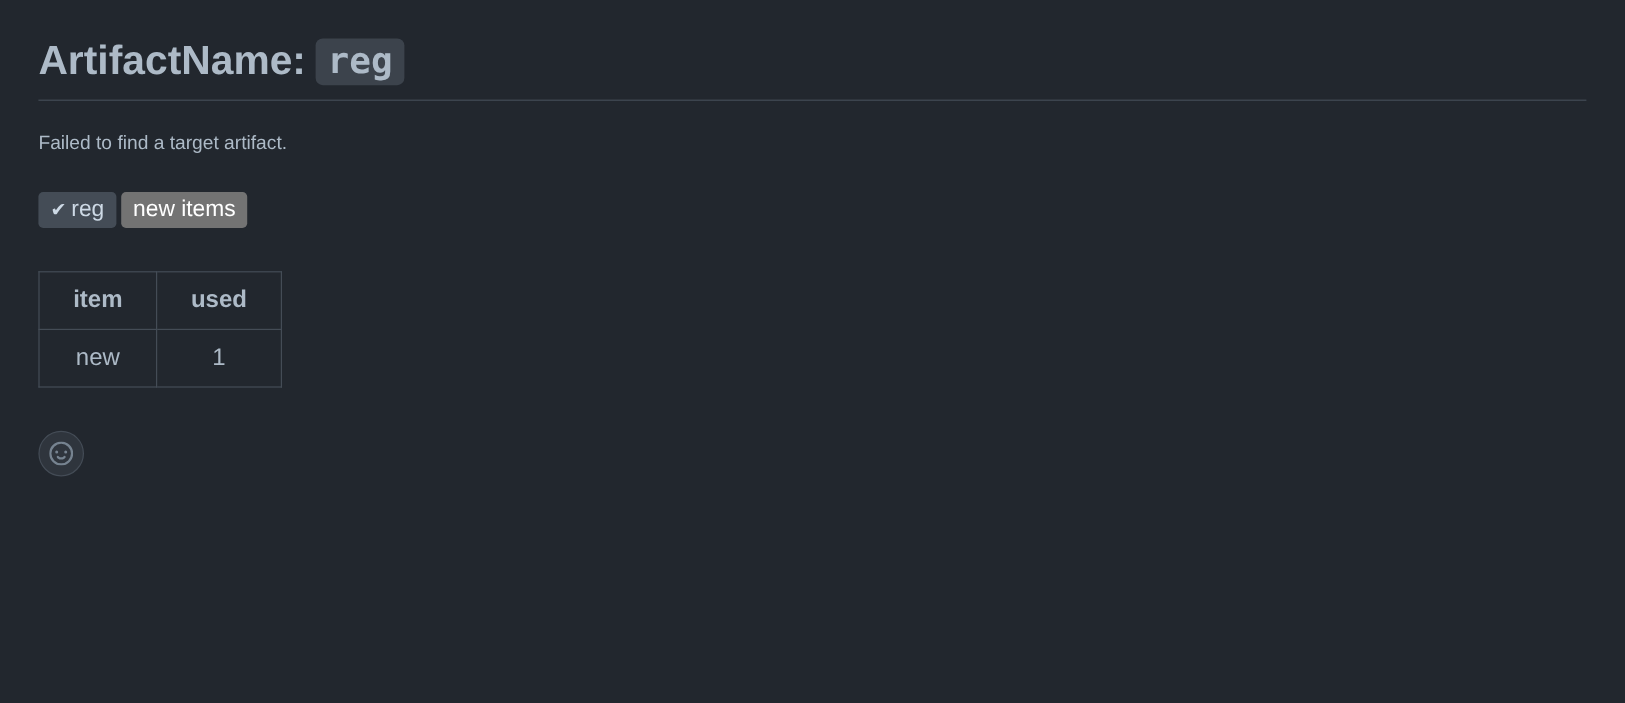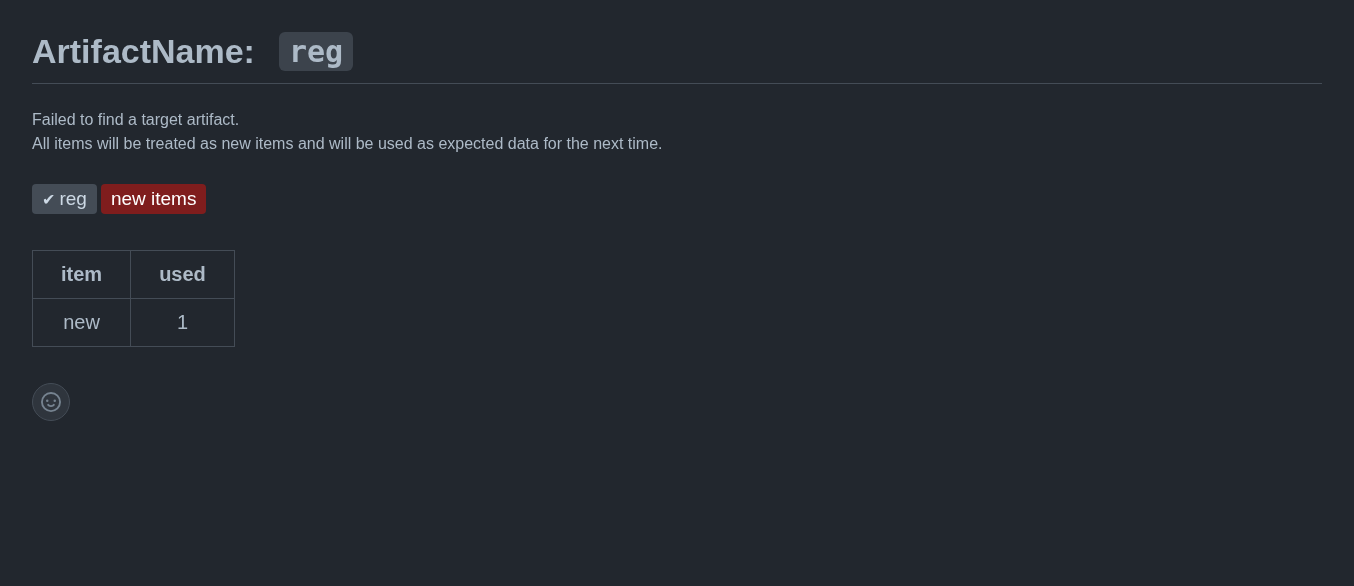--- a/index.html
+++ b/index.html
@@ -20,21 +20,21 @@
     
     .heading {
       font-size: 34px;
       font-weight: 600;
       color: #adbac7;
       padding-bottom: 12px;
       border-bottom: 1px solid #444c56;
       margin-bottom: 24px;
       display: flex;
       align-items: center;
-      gap: 24px;
+      gap: 8px;
     }
     
     .code-badge {
       background-color: rgba(99, 110, 123, 0.4);
       border-radius: 6px;
       padding: 2px 10px;
       font-family: ui-monospace, SFMono-Regular, "SF Mono", Menlo, Consolas, monospace;
       font-size: 30px;
     }
     
@@ -60,21 +60,21 @@
       font-weight: 400;
       gap: 4px;
     }
     
     .tag-gray {
       background-color: #444c56;
       color: #cdd9e5;
     }
     
     .tag-blue {
-      background-color: #7f1d1d;
+      background-color: #737373;
       color: #ffffff;
     }
     
     .tag-check {
       font-size: 16px;
     }
     
     .data-table {
       border-collapse: collapse;
       margin-bottom: 36px;
@@ -120,21 +120,20 @@
 </head>
 <body>
 
 <h2 class="heading">
   <span>ArtifactName:</span>
   <span class="code-badge">reg</span>
 </h2>
 
 <div class="message">
   <div>Failed to find a target artifact.</div>
-  <div>All items will be treated as new items and will be used as expected data for the next time.</div>
 </div>
 
 <div class="tags">
   <span class="tag tag-gray">
     <span class="tag-check">✔</span>
     <span>reg</span>
   </span>
   <span class="tag tag-blue">
     <span>new items</span>
   </span>

